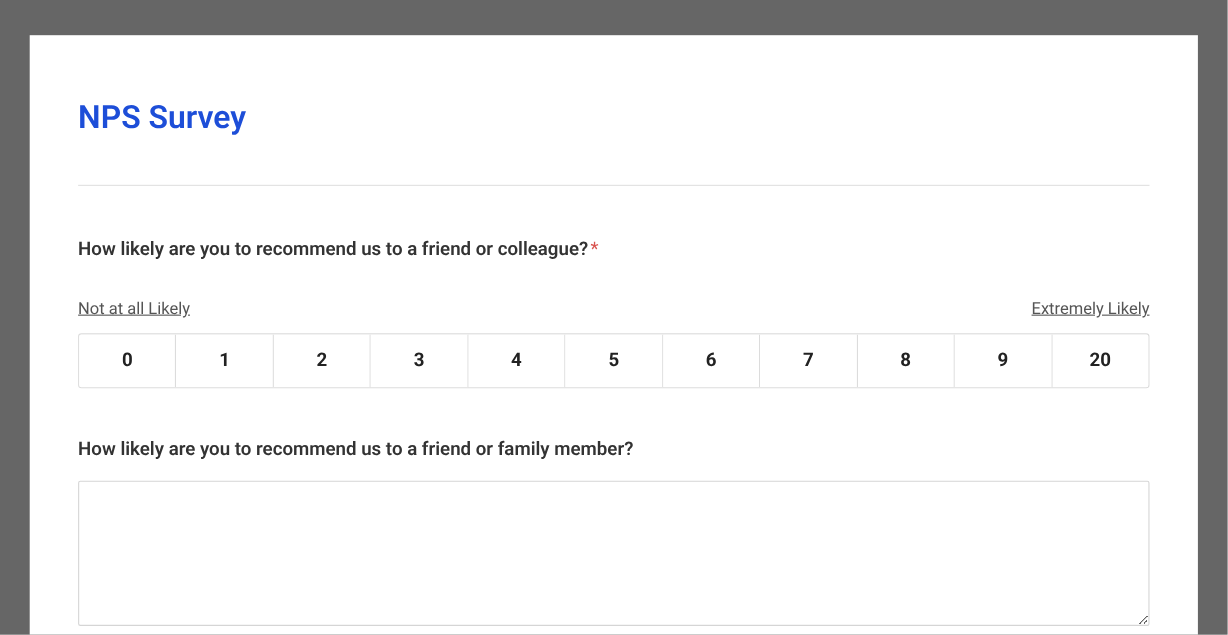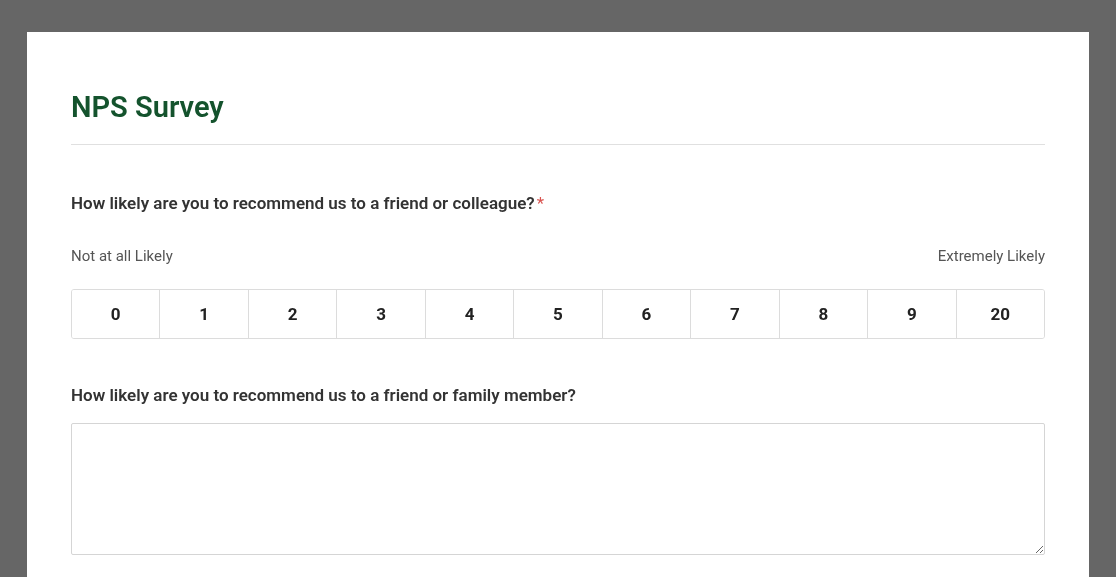--- a/index.html
+++ b/index.html
@@ -20,22 +20,22 @@
       position: absolute;
       top: 32px;
       left: 27px;
       right: 27px;
       bottom: 0;
       padding: 58px 44px 0 44px;
     }
     .survey-title {
       font-size: 29px;
       font-weight: 600;
-      color: #14532d;
-      margin-bottom: 20px;
+      color: #1d4ed8;
+      margin-bottom: 44px;
     }
     .divider {
       border: none;
       border-top: 1px solid #e0e0e0;
       margin-bottom: 48px;
     }
     .question-block {
       margin-bottom: 36px;
     }
     .question-label {
@@ -47,21 +47,22 @@
     .required-asterisk {
       color: #d9534f;
       margin-left: 2px;
       font-weight: 400;
     }
     .scale-labels {
       display: flex;
       justify-content: space-between;
       font-size: 15px;
       color: #555555;
-      margin-bottom: 24px;
+      margin-bottom: 14px;
+      text-decoration: underline;
     }
     .scale-row {
       display: flex;
       border: 1px solid #dcdcdc;
       border-radius: 3px;
       overflow: hidden;
     }
     .scale-cell {
       flex: 1 1 0;
       text-align: center;

